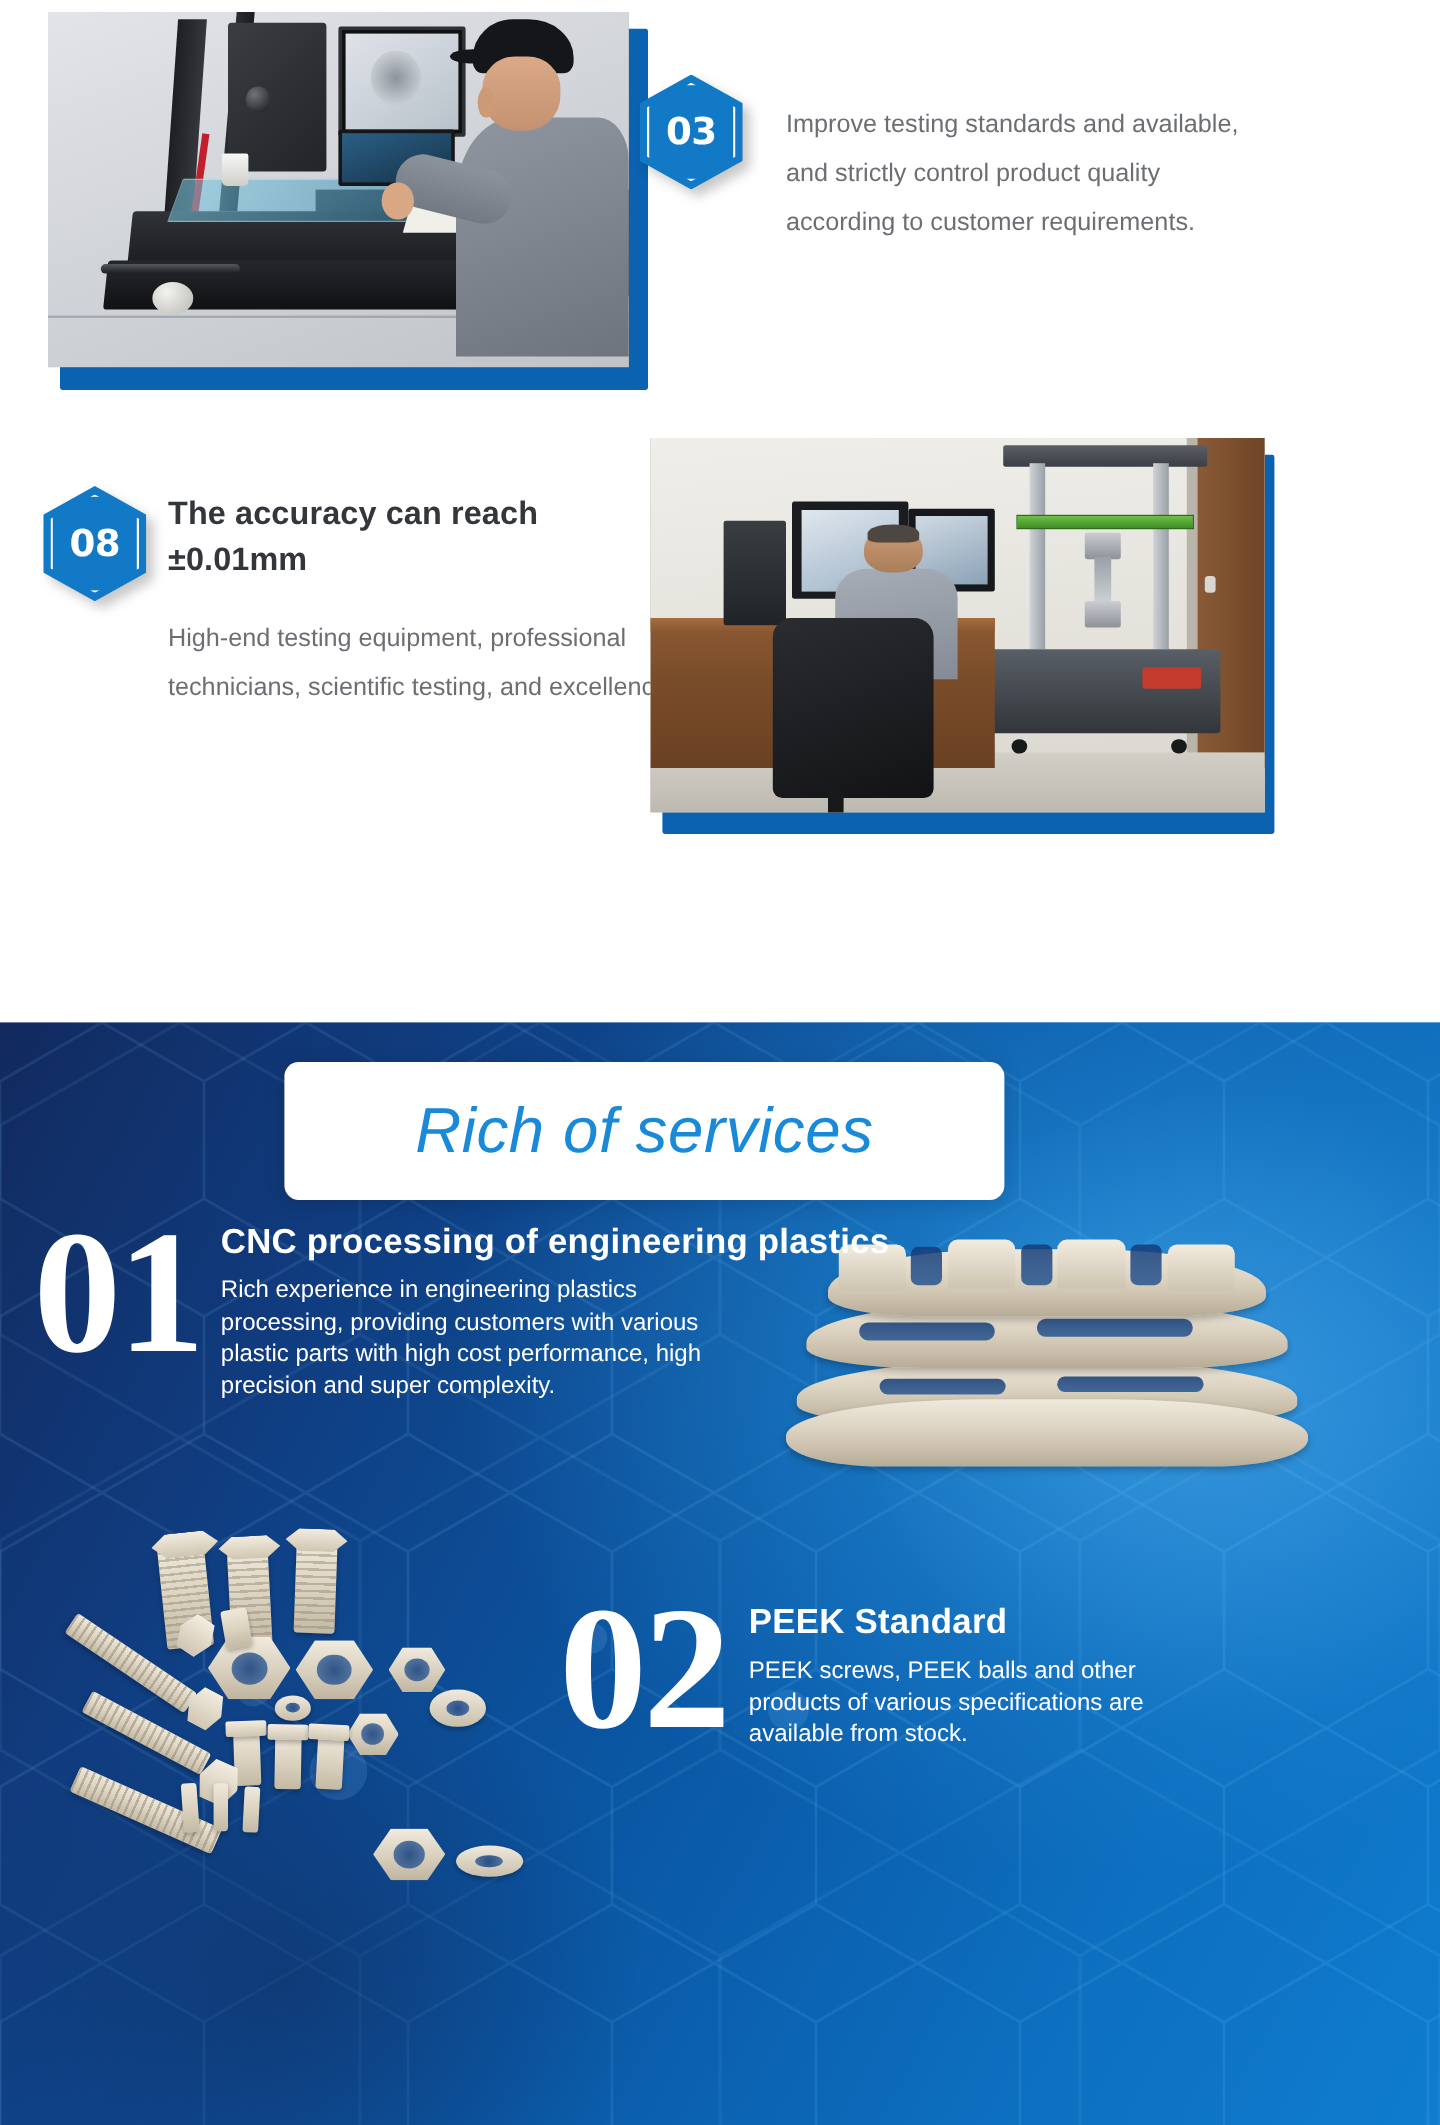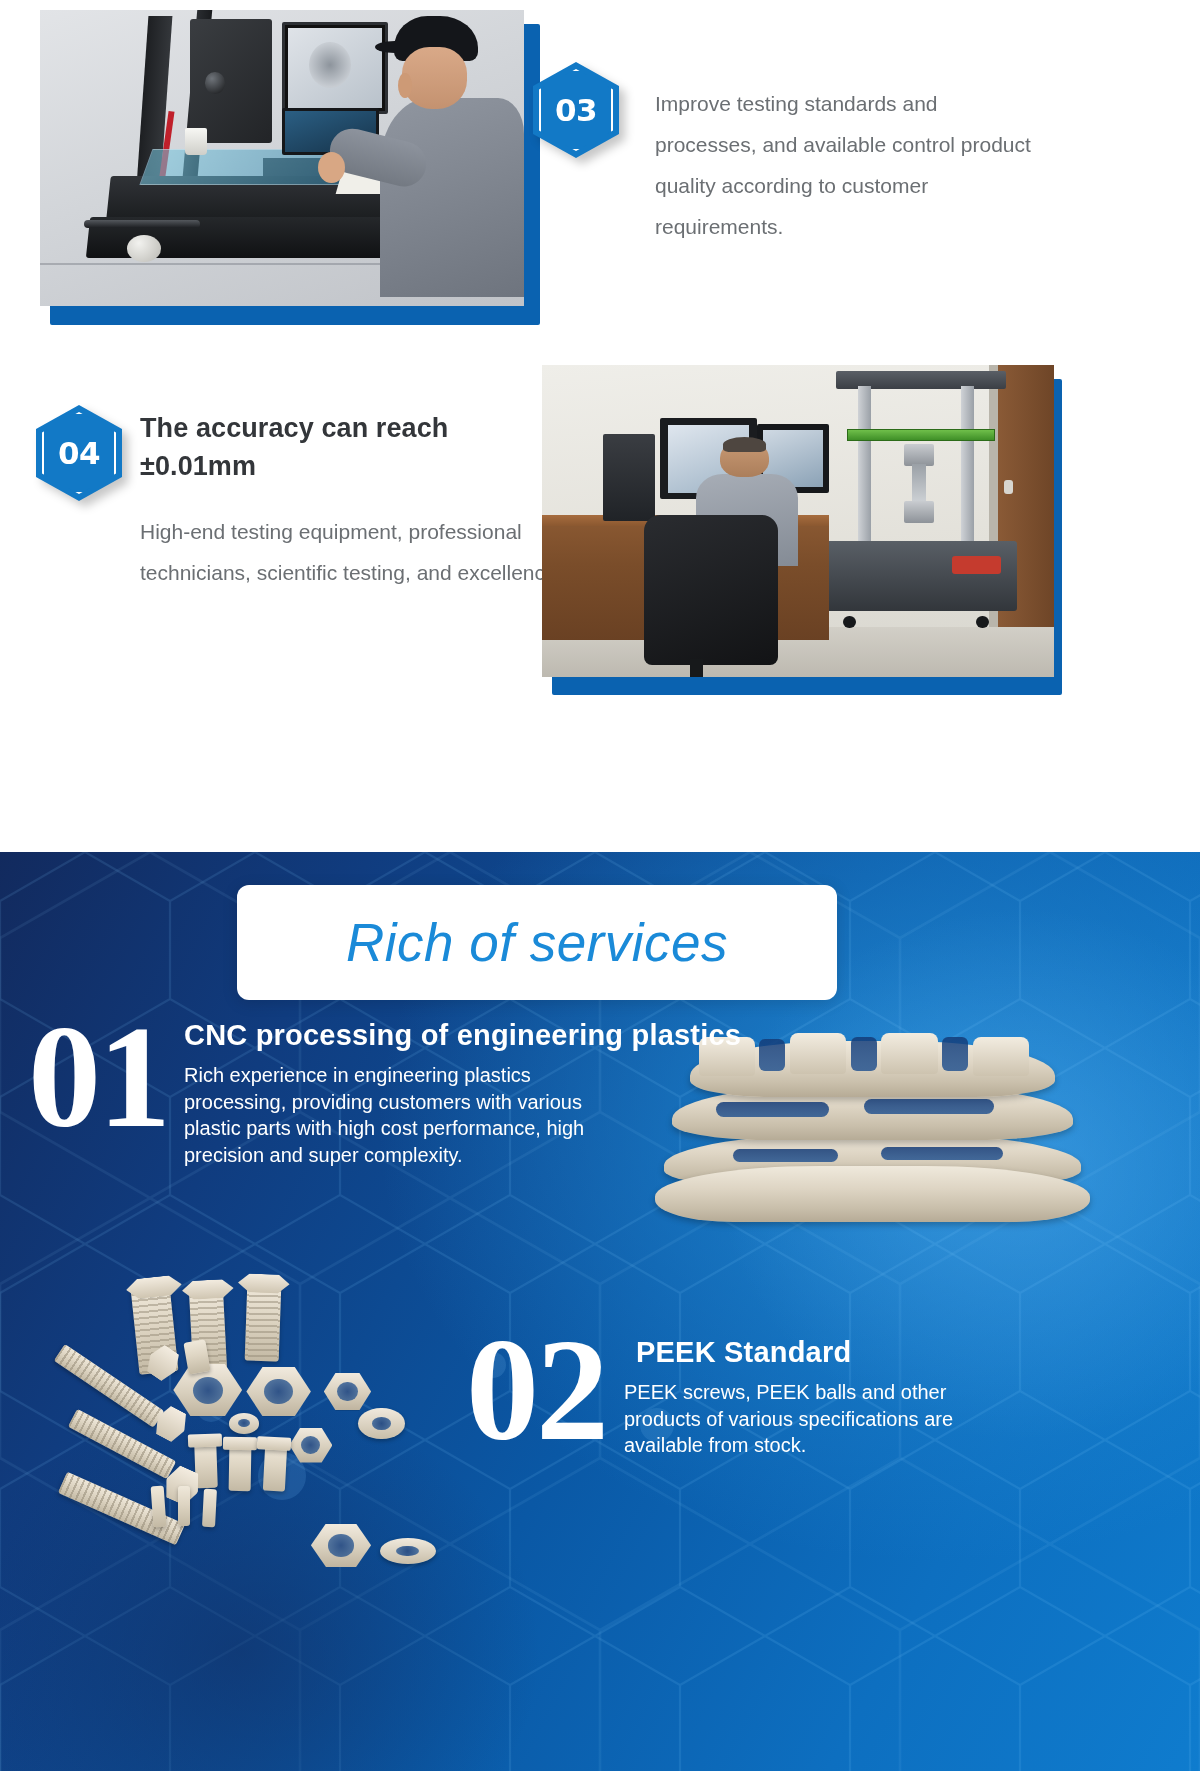--- a/index.html
+++ b/index.html
@@ -236,21 +236,20 @@
     font-family: Liberation Serif, serif;
   }
   .svc .sbody { padding-top: 12px; }
   .svc h4 {
     color: #ffffff;
     font-size: 29px;
     font-weight: 700;
     letter-spacing: .2px;
     margin-bottom: 10px;
     white-space: nowrap;
-    margin-left: 12px;
   }
   .svc p {
     color: #ffffff;
     font-size: 20px;
     line-height: 1.33;
     font-weight: 400;
   }
 
   #svc-01 { left: 28px; top: 155px; }
   #svc-01 .bignum { margin-right: 16px; }
@@ -366,29 +365,29 @@
       </div>
     </div>
 
     <div class="feature" id="feat-03">
       <div class="hex-badge">
         <div class="hex-outer"></div>
         <div class="hex-line"></div>
         <div class="hex-num">03</div>
       </div>
       <div class="txt">
-        <p>Improve testing standards and processes, and available control product quality according to customer requirements.</p>
+        <p>Improve testing standards and available, and strictly control product quality according to customer requirements.</p>
       </div>
     </div>
 
     <div class="feature" id="feat-04">
       <div class="hex-badge">
         <div class="hex-outer"></div>
         <div class="hex-line"></div>
-        <div class="hex-num">04</div>
+        <div class="hex-num">08</div>
       </div>
       <div class="txt">
         <h3>The accuracy can reach ±0.01mm</h3>
         <p>High-end testing equipment, professional technicians, scientific testing, and excellence.</p>
       </div>
     </div>
 
     <div class="photo-frame" id="photo-tensile">
       <div class="backplate"></div>
       <div class="photo">

